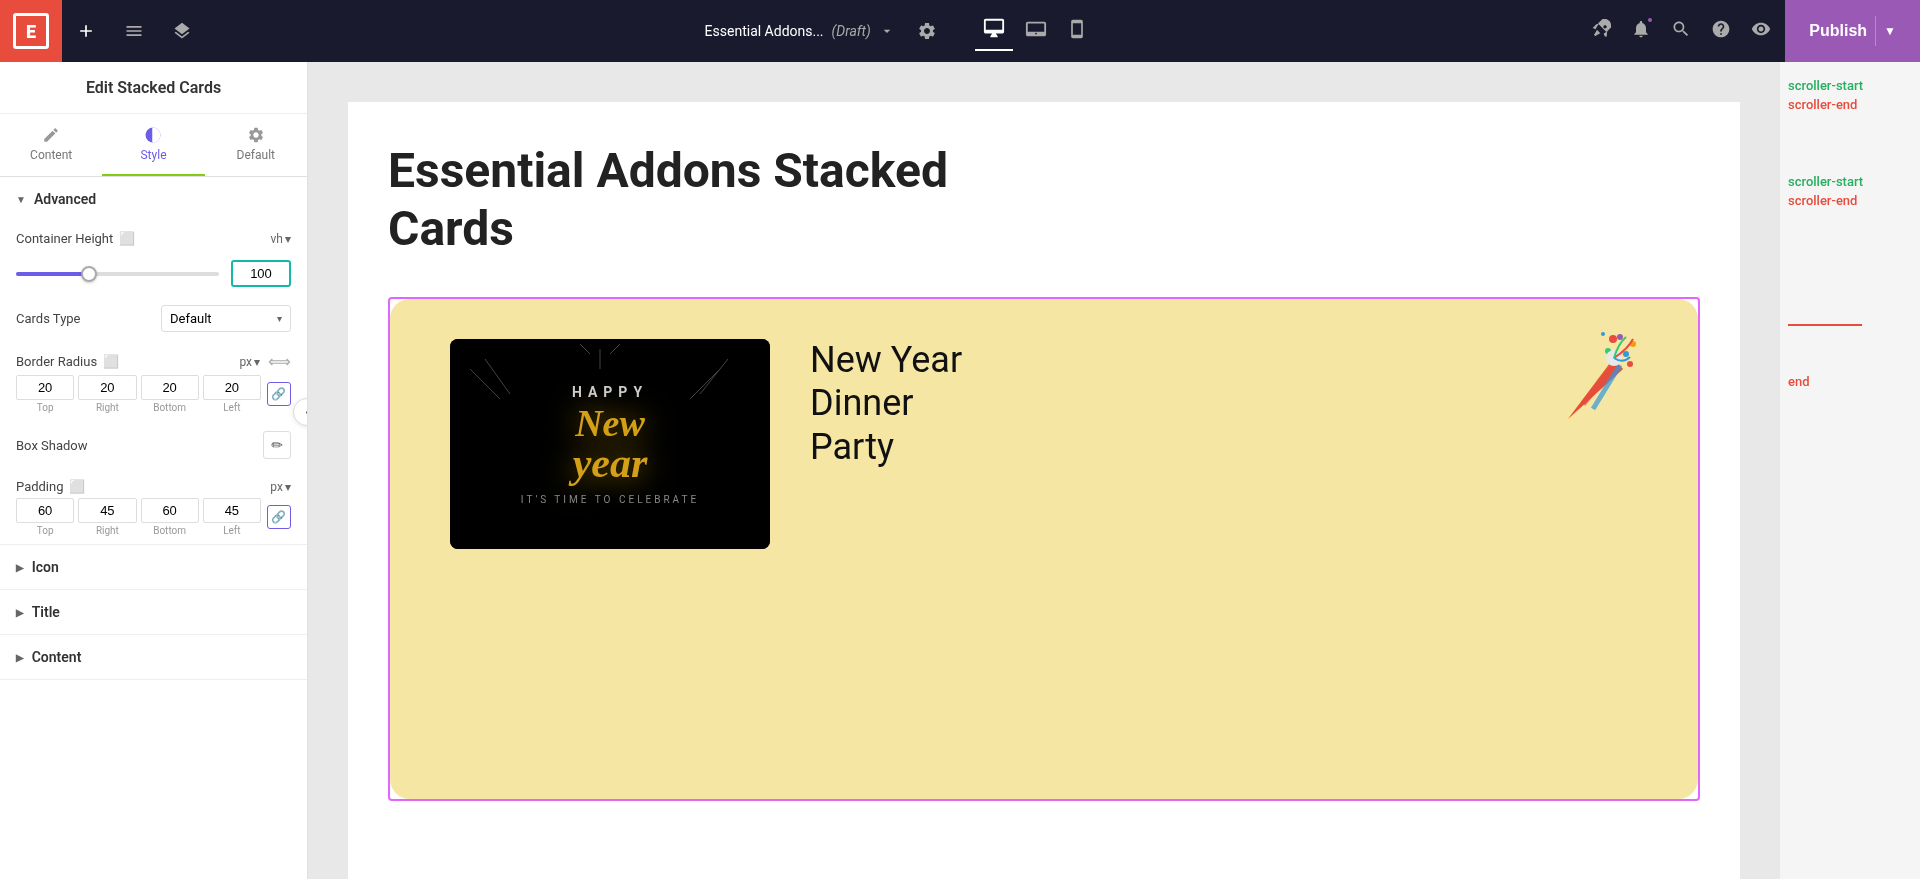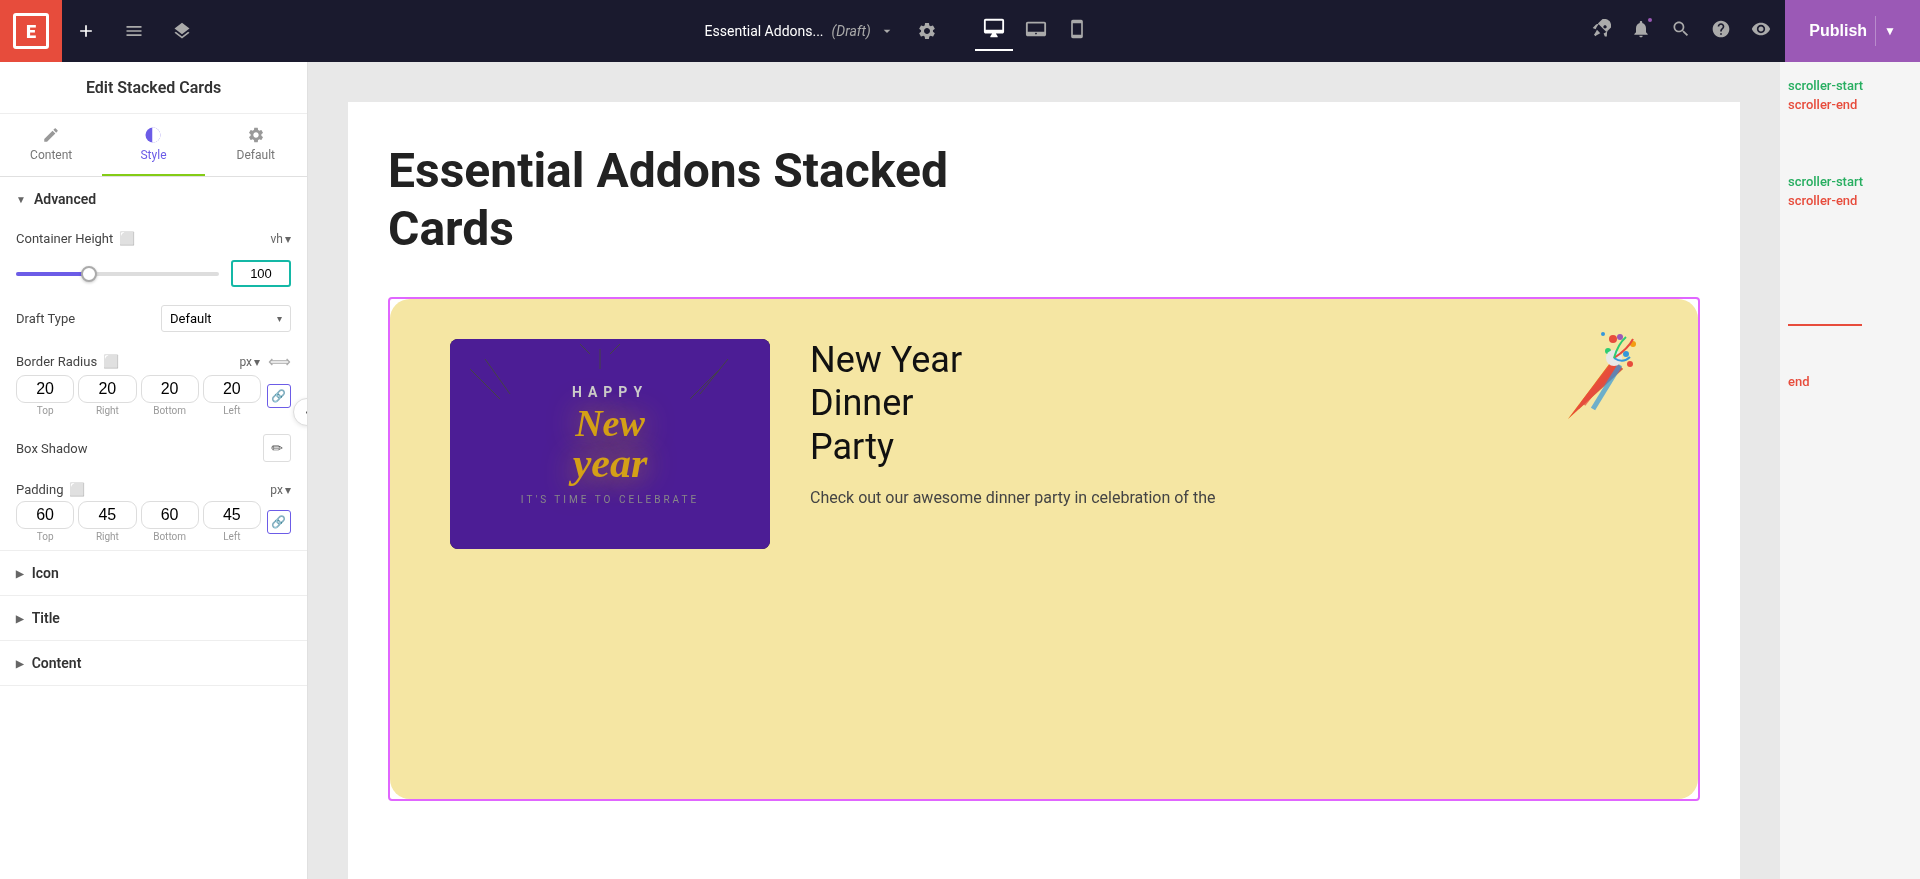--- a/index.html
+++ b/index.html
@@ -55,21 +55,21 @@
     .slider-thumb { position: absolute; top: 50%; transform: translate(-50%, -50%); width: 16px; height: 16px; background: white; border: 2px solid #aaa; border-radius: 50%; left: 36%; cursor: pointer; box-shadow: 0 1px 3px rgba(0,0,0,0.2); }
 
     
     .select-field { flex: 1; border: 1px solid #ddd; border-radius: 3px; padding: 5px 8px; font-size: 13px; background: white; cursor: pointer; display: flex; align-items: center; justify-content: space-between; }
     .select-arrow { font-size: 10px; color: #666; }
 
     
     .corners-row { padding: 0 16px 8px; display: flex; align-items: center; gap: 6px; }
     .corner-inputs { display: flex; gap: 4px; flex: 1; }
     .corner-input-wrap { display: flex; flex-direction: column; align-items: center; gap: 2px; flex: 1; }
-    .corner-input { width: 100%; border: 1px solid #ddd; border-radius: 9px; padding: 4px 2px; font-size: 16px; text-align: center; }
+    .corner-input { width: 100%; border: 1px solid #ddd; border-radius: 2px; padding: 4px 2px; font-size: 13px; text-align: center; }
     .corner-label { font-size: 10px; color: #999; }
     .link-icon { width: 24px; height: 24px; border: 1px solid #6c5ce7; border-radius: 3px; display: flex; align-items: center; justify-content: center; cursor: pointer; color: #6c5ce7; font-size: 12px; }
     .resize-icon { font-size: 16px; color: #aaa; cursor: pointer; }
 
     
     .box-shadow-row { display: flex; align-items: center; padding: 10px 16px; }
     .edit-icon { width: 28px; height: 28px; border: 1px solid #ddd; border-radius: 3px; display: flex; align-items: center; justify-content: center; cursor: pointer; color: #555; font-size: 14px; margin-left: auto; }
 
     
     .collapsed-section { display: flex; align-items: center; gap: 8px; padding: 14px 16px; cursor: pointer; font-weight: 600; font-size: 14px; color: #333; border-bottom: 1px solid #eee; }
@@ -80,21 +80,21 @@
     
     .canvas-area { flex: 1; overflow: auto; background: #e8e8e8; padding: 40px; position: relative; }
     .canvas-content { background: white; min-height: 800px; padding: 40px; position: relative; }
     .page-title { font-size: 48px; font-weight: 700; color: #222; margin-bottom: 40px; line-height: 1.2; }
 
     
     .card-wrapper { border: 2px solid #e066ff; border-radius: 4px; overflow: hidden; }
     .stacked-card { background: #f5e6a3; border-radius: 20px; padding: 40px 60px; display: flex; gap: 40px; align-items: flex-start; min-height: 500px; position: relative; overflow: hidden; }
     .card-left { flex-shrink: 0; width: 320px; }
     .card-image { width: 320px; height: 210px; background: #1a1a1a; border-radius: 8px; overflow: hidden; display: flex; align-items: center; justify-content: center; }
-    .new-year-img { width: 100%; height: 100%; background: #4c1d95; display: flex; flex-direction: column; align-items: center; justify-content: center; position: relative; }
+    .new-year-img { width: 100%; height: 100%; background: #000000; display: flex; flex-direction: column; align-items: center; justify-content: center; position: relative; }
     .card-right { flex: 1; }
     .card-title { font-size: 36px; font-weight: 400; color: #111; line-height: 1.2; margin-bottom: 16px; }
     .card-desc { font-size: 16px; color: #444; line-height: 1.6; }
 
     
     .party-icon-area { position: absolute; top: 30px; right: 60px; font-size: 80px; }
 
     
     .right-panel { width: 140px; flex-shrink: 0; padding: 16px 8px; display: flex; flex-direction: column; gap: 12px; background: #f5f5f5; }
     .marker-green { color: #27ae60; font-size: 13px; font-weight: 500; cursor: default; }
@@ -243,21 +243,21 @@
           <div class="slider-track" style="flex:1;">
             <div class="slider-fill"></div>
             <div class="slider-thumb"></div>
           </div>
           <input class="field-input-small" type="text" style="width: 60px;" value="100">
         </div>
       </div>
 
       <div class="field-row">
         <div class="field-label">
-          <span>Draft Type</span>
+          <span>Cards Type</span>
         </div>
         <div class="select-field" style="max-width:130px;">
           <span>Default</span>
           <span class="select-arrow">▾</span>
         </div>
       </div>
 
       <div class="field-row" style="padding-bottom:4px;">
         <div class="field-label">
           <span>Border Radius</span>
@@ -406,21 +406,20 @@
                   <div style="font-size:14px; font-weight:700; color:#ccc; letter-spacing:6px; margin-bottom:4px;">HAPPY</div>
                   <div style="font-family:Georgia,serif; font-size:38px; font-weight:900; color:#d4a017; line-height:1; font-style:italic; text-shadow: 0 0 30px rgba(212,160,23,0.8);">New<br><span style="font-size:42px;">year</span></div>
                   <div style="font-size:10px; color:#888; letter-spacing:3px; margin-top:10px;">IT'S TIME TO CELEBRATE</div>
                 </div>
               </div>
             </div>
           </div>
 
           <div class="card-right">
             <h2 class="card-title">New Year<br>Dinner<br>Party</h2>
-            <p class="card-desc">Check out our awesome dinner party in celebration of the</p>
           </div>
 
         </div>
       </div>
     </div>
   </div>
 
   <div class="right-panel">
     <div class="marker-group">
       <span class="marker-green">scroller-start</span>

